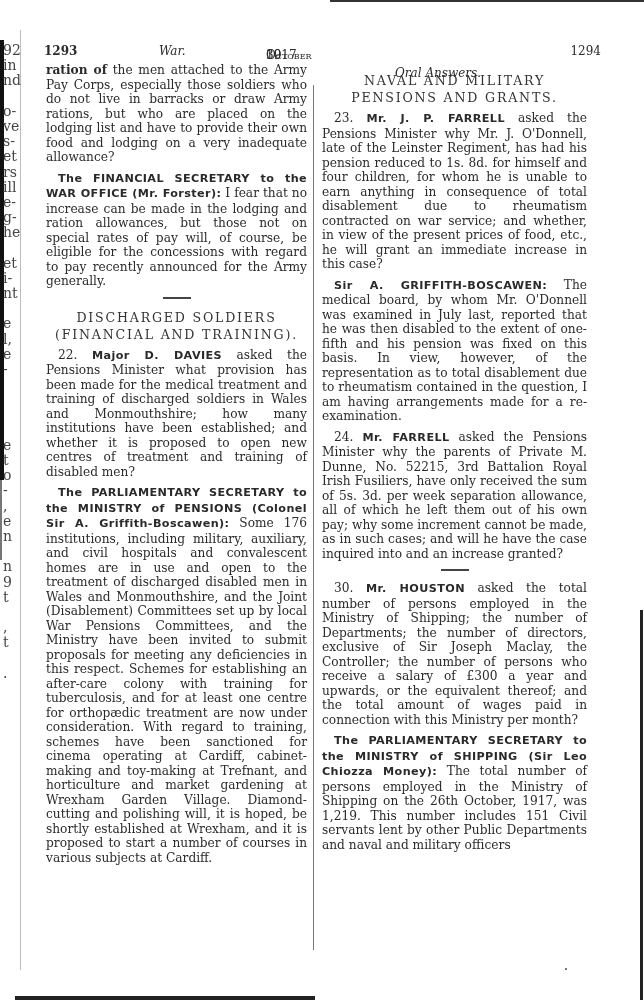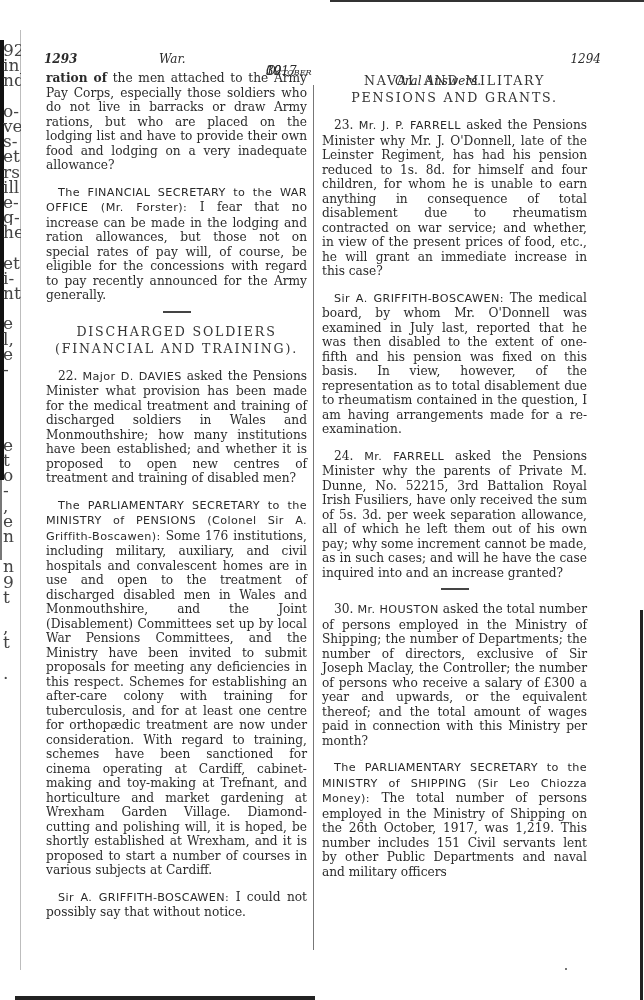--- a/index.html
+++ b/index.html
@@ -3,37 +3,37 @@
 <meta charset="utf-8">
 <style>
   html, body { margin:0; padding:0; }
   body { width:644px; height:1000px; background:#ffffff; position:relative; overflow:hidden; font-family:"DejaVu Serif", serif; color:#2b2b2b; }
   .topbar { position:absolute; left:330px; top:0; width:314px; height:2px; background:#333; }
   .leftstrip { position:absolute; left:0; top:40px; width:4px; height:440px; background:#111; }
   .leftstrip2 { position:absolute; left:0; top:480px; width:2px; height:80px; background:#777; }
   .gutter-line { position:absolute; left:20px; top:30px; width:1px; height:940px; background:#bdbdbd; }
   .rightedge { position:absolute; left:640px; top:610px; width:3px; height:390px; background:#222; }
   .bottombar { position:absolute; left:15px; top:996px; width:300px; height:4px; background:#222; }
-  .prevpage { position:absolute; left:3px; top:43px; width:18px; font-size:17px; line-height:15.2px; color:#444; font-family:"DejaVu Serif", serif; }
+  .prevpage { position:absolute; left:3px; top:43px; width:18px; font-size:14px; line-height:15.2px; color:#444; font-family:"DejaVu Serif", serif; }
   .prevpage div { height:15.2px; white-space:nowrap; overflow:hidden; }
   .header { position:absolute; top:40px; left:44px; width:557px; height:18px; font-size:12px; }
-  .header span { position:absolute; top:12px; white-space:nowrap;font-style:italic; }
+  .header span { position:absolute; top:4px; white-space:nowrap; }
   .h-left-num { left:0; font-weight:bold; }
   .h-left-title { left:115px; font-style:italic; }
   .h-date { left:222px; }
   .h-date .sc { font-variant:small-caps; }
   .h-right-title { left:351px; font-style:italic;margin-top:22px; }
   .h-right-num { right:0; }
   .col { position:absolute; top:59px; width:261px; font-size:12.2px; line-height:14.5px; text-align:justify; hyphens:none; }
   .col-left { left:46px; }
   .col-right { left:322px; width:265px; }
   .col-divider { position:absolute; left:313px; top:85px; width:1px; height:865px; background:#777; }
-  p { margin:12px 0 6px 0; text-indent:0; }
+  p { margin:4px 0 6px 0; text-indent:0; }
   p.q { text-indent:12px; }
-  .spk { font-family:"DejaVu Sans", sans-serif; font-weight:normal; font-size:11.2px; letter-spacing:0.4px; color:#2a2a2a; }
+  .spk { font-family:"DejaVu Sans", sans-serif; font-weight:bold; font-size:11.2px; letter-spacing:0.4px; color:#2a2a2a; }
   .bf { font-weight:bold; }
   .heading { text-align:center; font-size:12.6px; letter-spacing:1.8px; line-height:17px; margin:6px 0 5px 0; color:#333; }
   .rule { width:28px; height:2px; background:#444; margin:8px auto 10px auto; }
   .dot { position:absolute; left:565px; top:968px; width:2px; height:2px; background:#777; }
 </style>
 </head>
 <body>
 
 <div class="topbar"></div>
 <div class="leftstrip"></div>
@@ -99,21 +99,20 @@
   <span class="h-right-num">1294</span>
 </div>
 
 <div class="col col-left">
   <p><span class="bf">ration of</span><span> the men attached to the Army Pay Corps, especially those soldiers who do not live in barracks or draw Army rations, but who are placed on the lodging list and have to provide their own food and lodging on a very inadequate allowance?</span></p>
   <p class="q"><span class="spk">The FINANCIAL SECRETARY to the WAR OFFICE (Mr. Forster):</span><span> I fear that no increase can be made in the lodging and ration allowances, but those not on special rates of pay will, of course, be eligible for the concessions with regard to pay recently announced for the Army generally.</span></p>
   <div class="rule"></div>
   <div class="heading">DISCHARGED SOLDIERS (FINANCIAL AND TRAINING).</div>
   <p class="q"><span>22.</span> <span class="spk">Major D. DAVIES</span><span> asked the Pensions Minister what provision has been made for the medical treatment and training of discharged soldiers in Wales and Monmouthshire; how many institutions have been established; and whether it is proposed to open new centres of treatment and training of disabled men?</span></p>
   <p class="q"><span class="spk">The PARLIAMENTARY SECRETARY to the MINISTRY of PENSIONS (Colonel Sir A. Griffith-Boscawen):</span><span> Some 176 institutions, including military, auxiliary, and civil hospitals and convalescent homes are in use and open to the treatment of discharged disabled men in Wales and Monmouthshire, and the Joint (Disablement) Committees set up by local War Pensions Committees, and the Ministry have been invited to submit proposals for meeting any deficiencies in this respect. Schemes for establishing an after-care colony with training for tuberculosis, and for at least one centre for orthopædic treatment are now under consideration. With regard to training, schemes have been sanctioned for cinema operating at Cardiff, cabinet-making and toy-making at Trefnant, and horticulture and market gardening at Wrexham Garden Village. Diamond-cutting and polishing will, it is hoped, be shortly established at Wrexham, and it is proposed to start a number of courses in various subjects at Cardiff.</span></p>
-  <p class="q"><span class="spk">Sir A. GRIFFITH-BOSCAWEN:</span><span> I could not possibly say that without notice.</span></p>
 </div>
 
 <div class="col-divider"></div>
 
 <div class="col col-right">
   <div class="heading" style="margin-top:13px">NAVAL AND MILITARY PENSIONS AND GRANTS.</div>
   <p class="q"><span>23.</span> <span class="spk">Mr. J. P. FARRELL</span><span> asked the Pensions Minister why Mr. J. O'Donnell, late of the Leinster Regiment, has had his pension reduced to 1s. 8d. for himself and four children, for whom he is unable to earn anything in consequence of total disablement due to rheumatism contracted on war service; and whether, in view of the present prices of food, etc., he will grant an immediate increase in this case?</span></p>
   <p class="q"><span class="spk">Sir A. GRIFFITH-BOSCAWEN:</span><span> The medical board, by whom Mr. O'Donnell was examined in July last, reported that he was then disabled to the extent of one-fifth and his pension was fixed on this basis. In view, however, of the representation as to total disablement due to rheumatism contained in the question, I am having arrangements made for a re-examination.</span></p>
   <p class="q"><span>24.</span> <span class="spk">Mr. FARRELL</span><span> asked the Pensions Minister why the parents of Private M. Dunne, No. 52215, 3rd Battalion Royal Irish Fusiliers, have only received the sum of 5s. 3d. per week separation allowance, all of which he left them out of his own pay; why some increment cannot be made, as in such cases; and will he have the case inquired into and an increase granted?</span></p>
   <div class="rule"></div>

